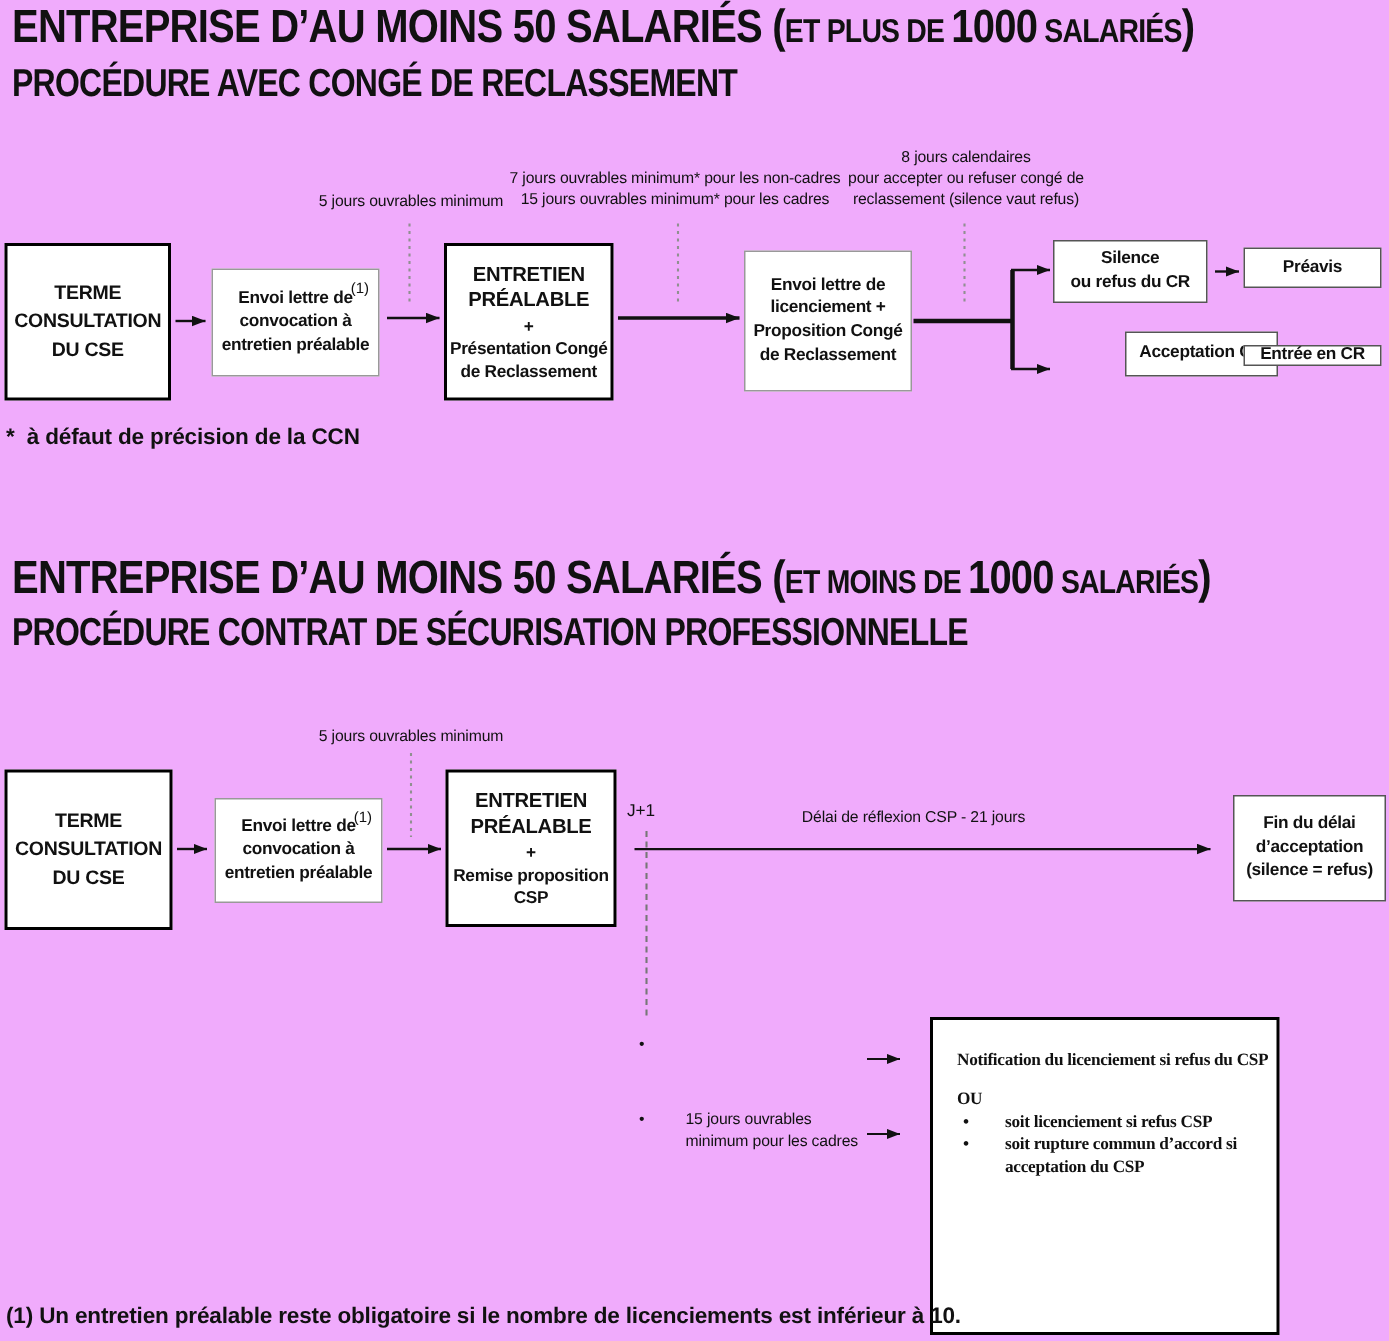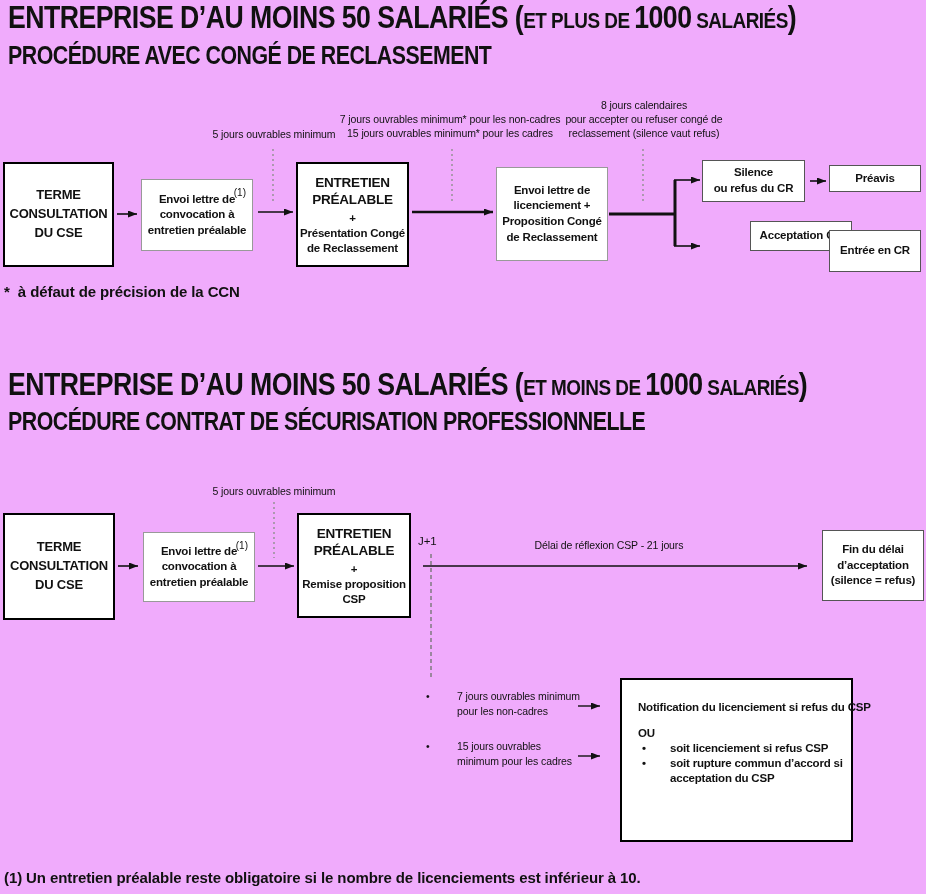--- a/index.html
+++ b/index.html
@@ -164,21 +164,21 @@
           <div class="ln">Préavis</div>
         </div>
     </div>
 
     <div class="fc-box b-thin fs12" style="left:702px;top:221px;width:102px;height:30px;margin-left:48px;">
       <div>
           <div class="ln">Acceptation CR</div>
         </div>
     </div>
 
-    <div class="fc-box b-thin fs12" style="left:829px;top:230px;width:92px;height:42px;">
+    <div class="fc-box b-thin fs12" style="left:829px;top:230px;width:92px;height:14px;">
       <div>
           <div class="ln">Entrée en CR</div>
         </div>
     </div>
 
     <div class="footnote" style="left:4px;top:283px;">*&nbsp;&nbsp;à défaut de précision de la CCN</div>
   </div>
 
   <div>
     <div class="title" style="top:369px;">
@@ -222,34 +222,30 @@
     <div class="fc-box b-thin fs12" style="left:822px;top:530px;width:102px;height:71px;text-align:center;">
       <div>
           <div class="ln">Fin du délai</div>
           <div class="ln">d’acceptation</div>
           <div class="ln">(silence = refus)</div>
         </div>
     </div>
 
     <div class="side-bullet" style="left:426px;top:689px;">
       <span class="sb-dot">•</span>
-      <div class="sb-text">
-          <div class="ln">7 jours ouvrables minimum</div>
-          <div class="ln">pour les non-cadres</div>
-        </div>
     </div>
     <div class="side-bullet" style="left:426px;top:739px;">
       <span class="sb-dot">•</span>
       <div class="sb-text">
           <div class="ln">15 jours ouvrables</div>
           <div class="ln">minimum pour les cadres</div>
         </div>
     </div>
 
-    <div class="result-box" style="left:620px;top:678px;width:233px;height:164px;">
+    <div class="result-box" style="left:620px;top:678px;width:233px;height:212px;font-family:Liberation Serif, serif;">
       <div class="ln">Notification du licenciement si refus du CSP</div>
       <div class="rb-sep">OU</div>
       <div class="rb-bullet">
         <span class="rb-dot">•</span>
         <div>
             <div class="ln">soit licenciement si refus CSP</div>
           </div>
       </div>
       <div class="rb-bullet">
         <span class="rb-dot">•</span>

